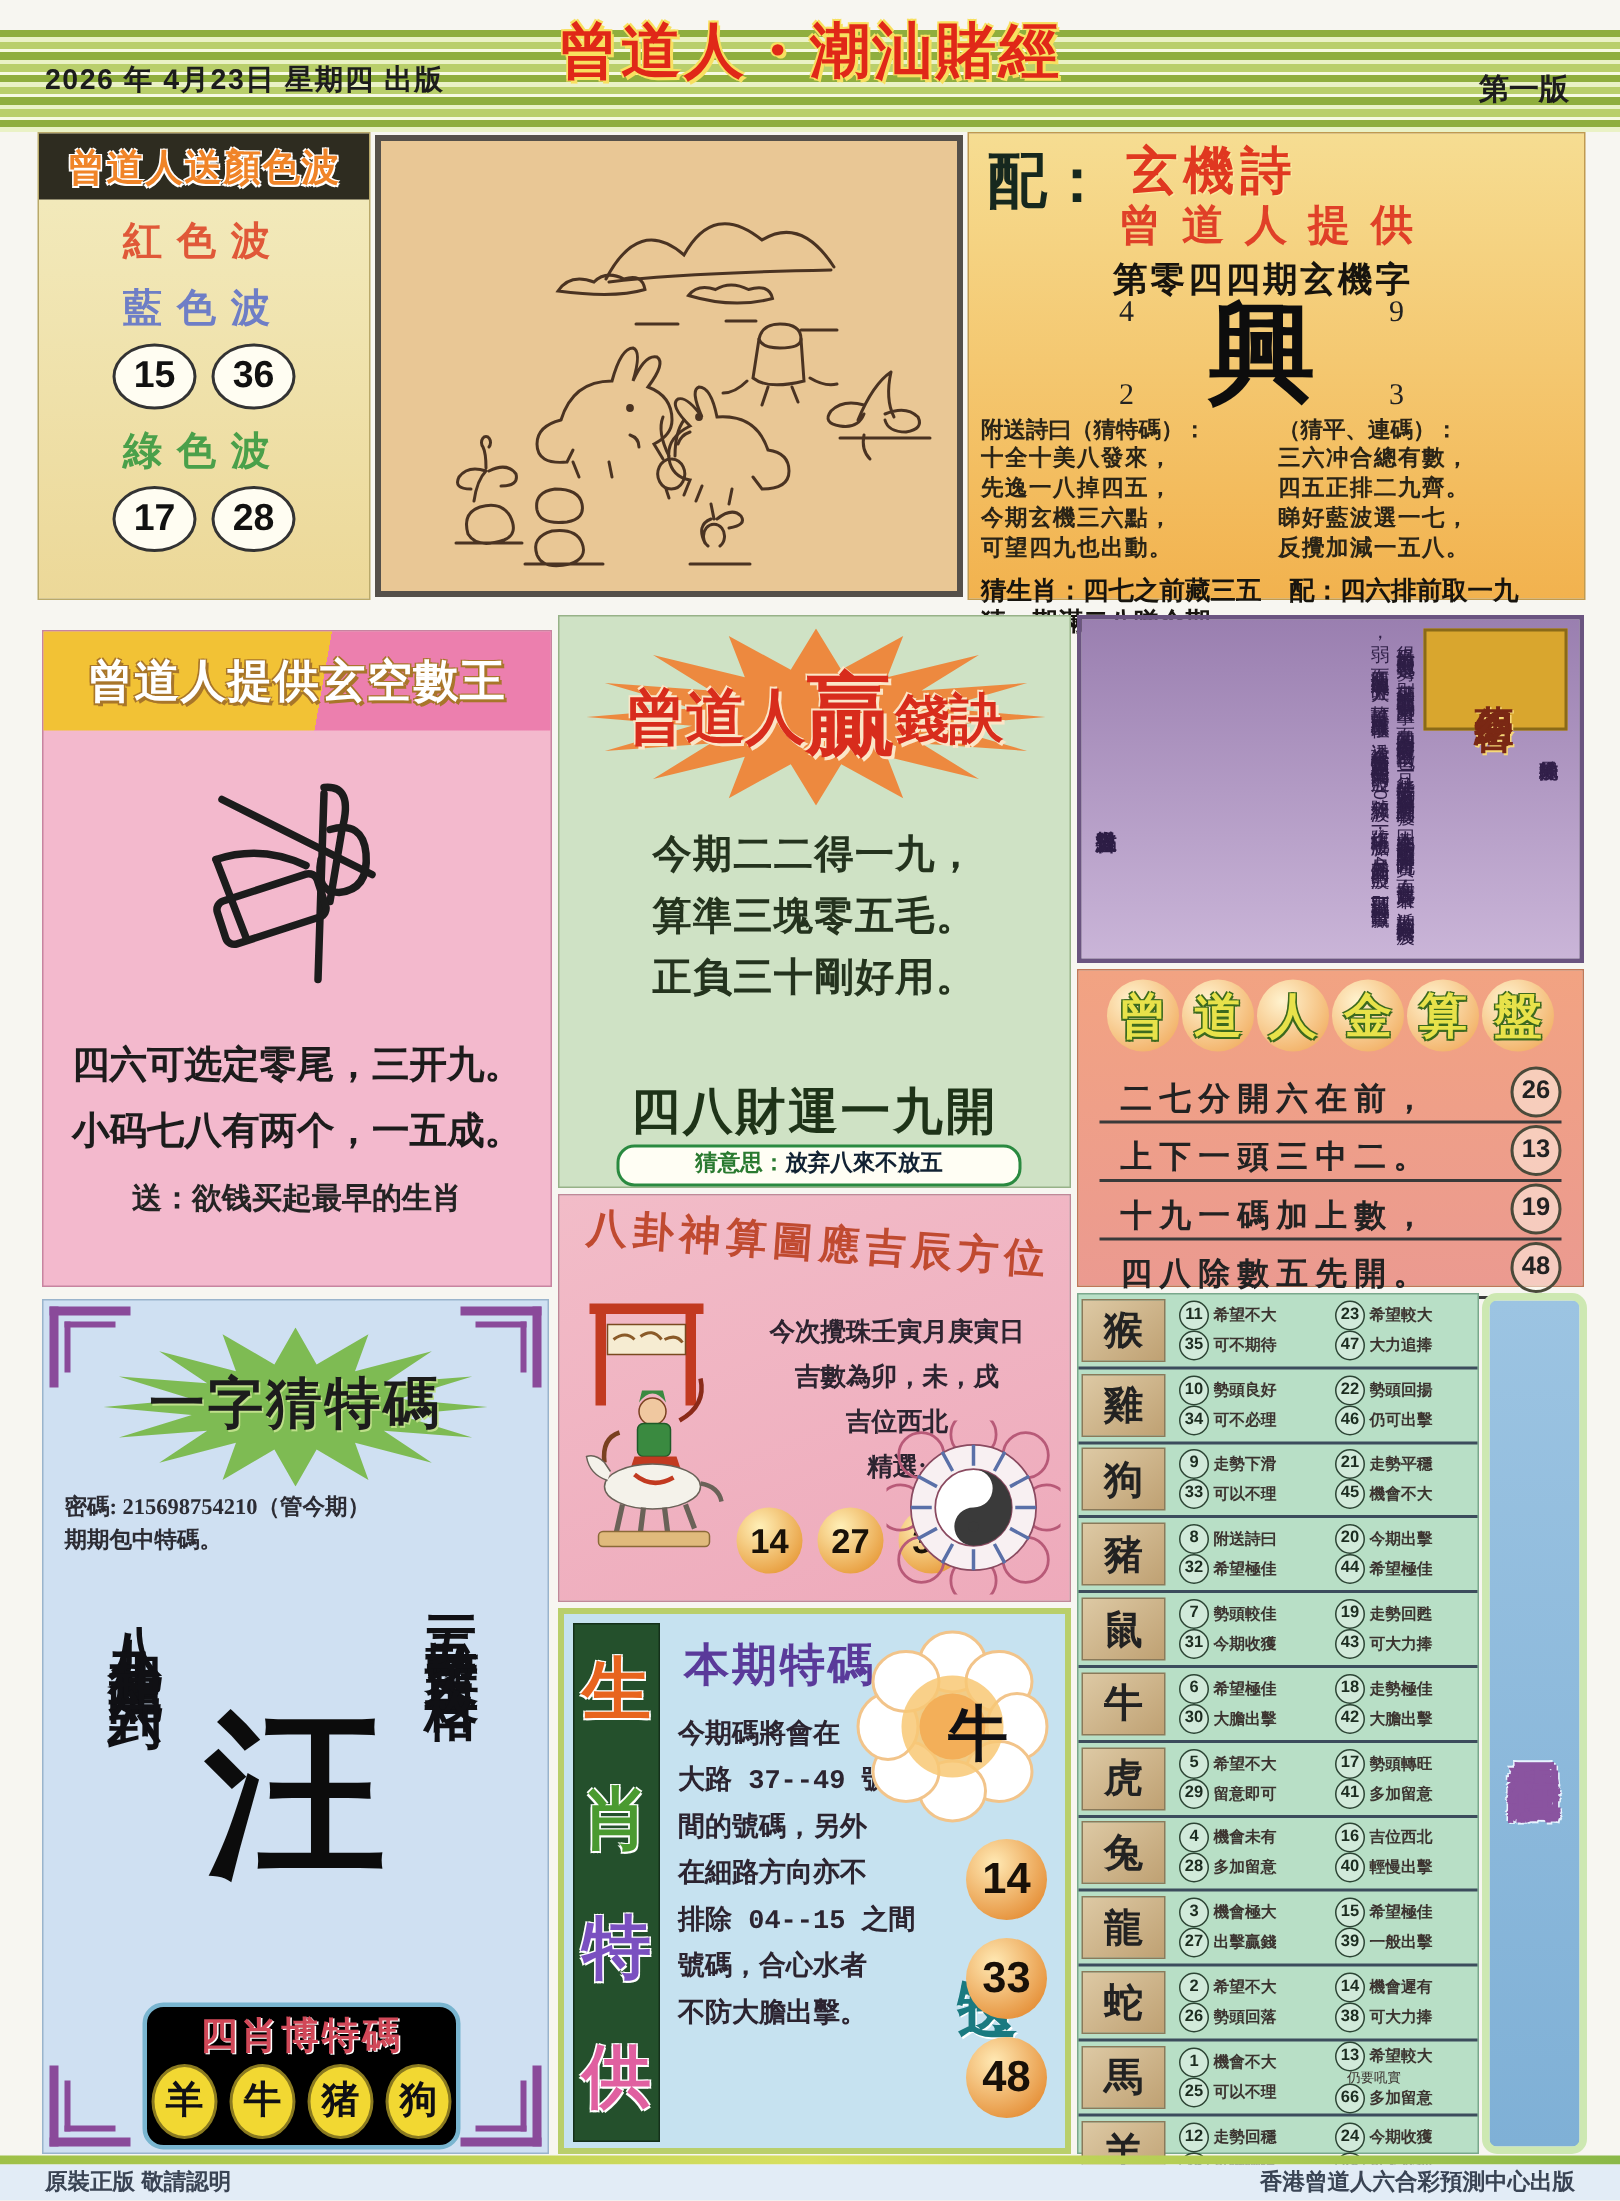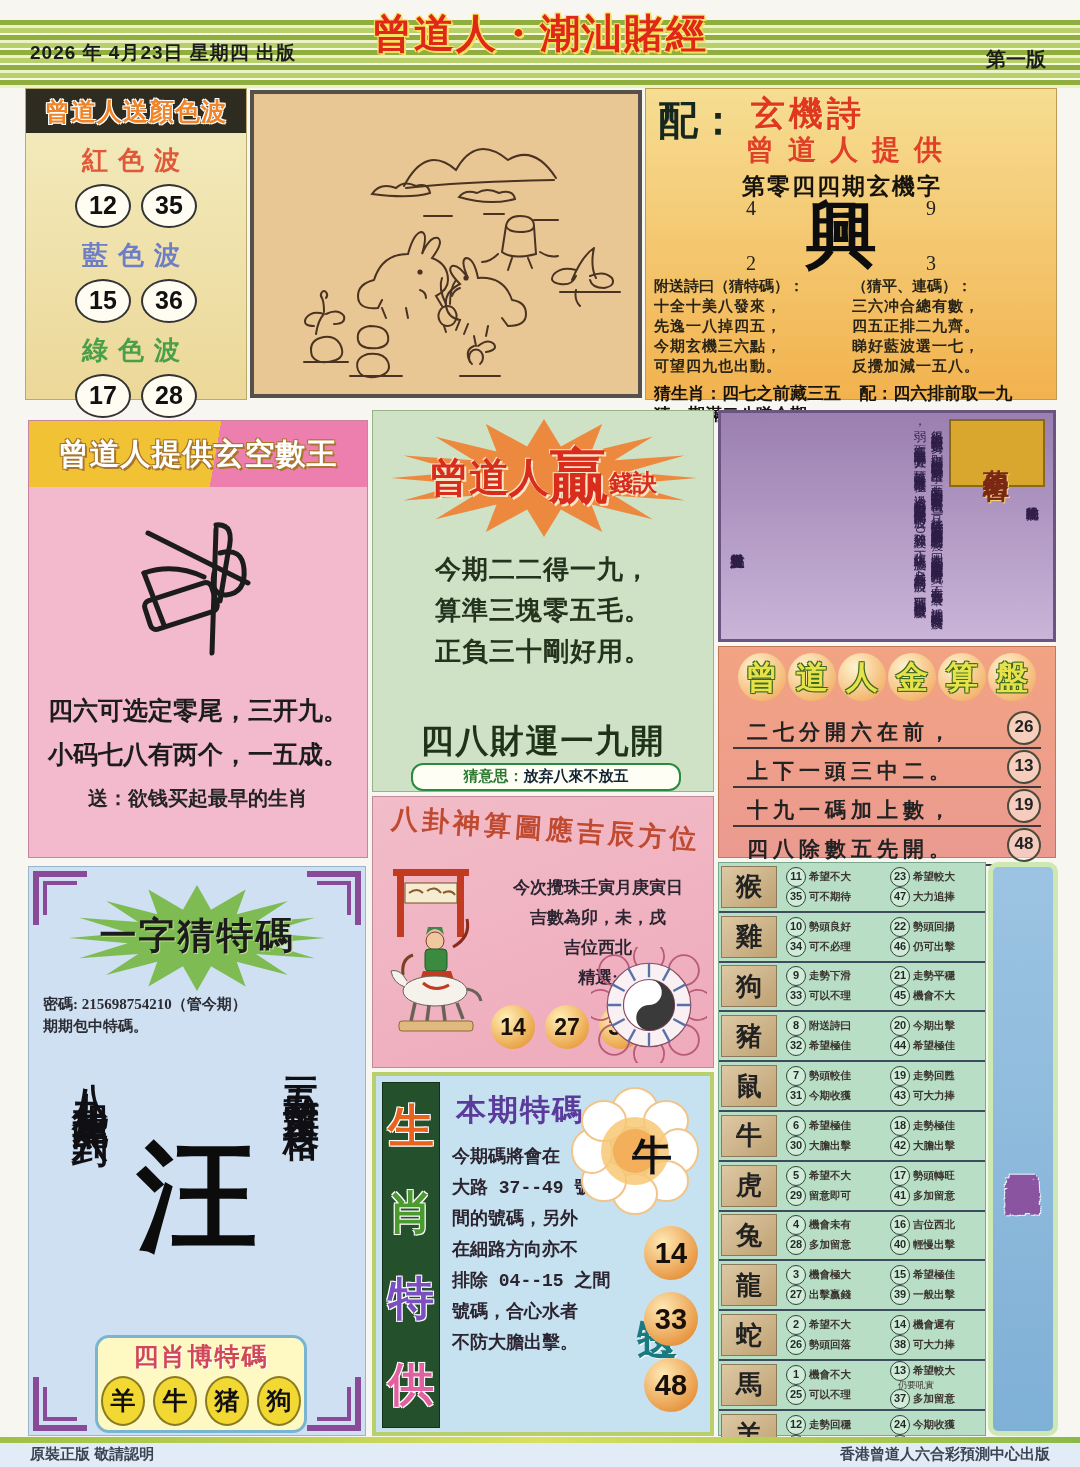--- a/index.html
+++ b/index.html
@@ -55,21 +55,21 @@
   #xuan-scribble{display:block;margin:26px auto 0;}
   #xuan-lines{margin-top:26px;text-align:center;}
   #xuan-lines .line{font-size:25px;font-weight:bold;color:#1c1c1c;line-height:44px;font-family:"Liberation Serif",serif;}
   #xuan-song{margin-top:8px;text-align:center;font-size:20px;font-weight:bold;color:#242424;
         font-family:"Liberation Serif",serif;}
   
   #win{left:372px;top:410px;width:342px;height:382px;background:#cfe2c5;border:1px solid #97b288;}
   #win-star{position:absolute;left:18px;top:8px;width:306px;height:118px;}
   #win-title{position:absolute;left:0;top:26px;width:100%;text-align:center;font-weight:bold;color:#d82c1c;
         text-shadow:2px 2px 0 #fbe6c8,-1px -1px 0 #fbe6c8;white-space:nowrap;}
-  #win-title .t-a{font-size:40px;} #win-title .t-b{font-size:60px;vertical-align:-6px;} #win-title .t-c{font-size:24px;}
+  #win-title .t-a{font-size:40px;} #win-title .t-b{font-size:60px;vertical-align:-6px;} #win-title .t-c{font-size:36px;}
   #win-lines{position:absolute;left:0;top:138px;width:100%;text-align:center;font-family:"Liberation Serif",serif;}
   #win-lines .line{font-size:26px;font-weight:bold;color:#24331e;line-height:41px;letter-spacing:1px;}
   #win-big{position:absolute;left:0;top:308px;width:100%;text-align:center;font-size:33px;font-weight:bold;
         color:#1e3318;font-family:"Liberation Serif",serif;letter-spacing:2px;}
   #win-tip{position:absolute;left:38px;top:352px;width:266px;height:24px;background:#fffef4;border:2px solid #2a8a40;
         border-radius:12px;text-align:center;font-size:15px;font-weight:bold;line-height:21px;}
   #win-tip .lab{color:#2a7a30;} #win-tip .val{color:#123;}
   
   #dream{left:718px;top:410px;width:338px;height:232px;background:linear-gradient(180deg,#9a7fb0,#cab5d8);
         border:3px solid #6a5480;}
@@ -100,21 +100,21 @@
   #one-star{position:absolute;left:40px;top:18px;width:256px;height:106px;}
   #one-title{position:absolute;left:0;top:44px;width:100%;text-align:center;font-size:37px;font-weight:bold;
         color:#1c1c1c;letter-spacing:2px;text-shadow:1px 1px 0 #bfe08a;}
   #one-code{position:absolute;left:14px;top:128px;font-size:15px;font-weight:bold;color:#2c2c34;font-family:"Liberation Serif",serif;}
   #one-code2{position:absolute;left:14px;top:150px;font-size:15px;font-weight:bold;color:#2c2c34;font-family:"Liberation Serif",serif;}
   .vert{writing-mode:vertical-rl;font-weight:bold;color:#101014;font-family:"Liberation Serif",serif;}
   #one-left{position:absolute;left:36px;top:188px;font-size:36px;height:330px;letter-spacing:8px;}
   #one-right{position:absolute;right:40px;top:182px;font-size:36px;height:330px;letter-spacing:8px;}
   #one-big{position:absolute;left:50%;top:250px;transform:translateX(-50%);font-size:120px;font-weight:bold;
         color:#0c0c0c;font-family:"Liberation Serif",serif;}
-  #four{position:absolute;left:66px;top:468px;width:206px;height:92px;background:#fef9c3;border:3px solid #79b5d0;border-radius:14px;}
+  #four{position:absolute;left:66px;top:468px;width:206px;height:92px;background:#000000;border:3px solid #79b5d0;border-radius:14px;}
   #four-title{text-align:center;font-size:25px;font-weight:bold;color:#d04858;letter-spacing:2px;margin-top:2px;
         text-shadow:1px 1px 0 #fff;}
   #four-anims{display:flex;justify-content:center;gap:8px;margin-top:3px;}
   .fan{width:40px;height:46px;border-radius:50%;background:#f2d832;border:2px solid #8a7a20;text-align:center;
         font-size:25px;font-weight:bold;line-height:44px;color:#101014;}
   
   #bag{left:372px;top:796px;width:342px;height:272px;background:linear-gradient(160deg,#f2bcc8,#eeaabb);
         border:1px solid #c08898;}
   #bag-title{position:absolute;left:8px;top:14px;width:330px;text-align:center;transform:rotate(4deg);
         font-size:27px;font-weight:bold;color:#c04a30;letter-spacing:4px;white-space:nowrap;}
@@ -179,21 +179,20 @@
   </div>
   <div class="panel" id="hdr-title-wrap" style="left:0;top:20px;width:1080px;height:68px;pointer-events:none;">
     <span id="hdr-title">曾道人・潮汕賭經</span>
   </div>
 
   <div class="panel" id="wave">
     <div id="wave-title">曾道人送顏色波</div>
     <div id="wave-groups">
         <div class="wgroup">
           <div class="wlabel" style="color: rgb(224, 88, 56);">紅色波</div>
-          <div class="wnums"><span class="wnum">12</span><span class="wnum">35</span></div>
         </div>
         <div class="wgroup">
           <div class="wlabel" style="color: rgb(110, 126, 198);">藍色波</div>
           <div class="wnums"><span class="wnum">15</span><span class="wnum">36</span></div>
         </div>
         <div class="wgroup">
           <div class="wlabel" style="color: rgb(74, 160, 74);">綠色波</div>
           <div class="wnums"><span class="wnum">17</span><span class="wnum">28</span></div>
         </div>
       </div>
@@ -712,21 +711,21 @@
             <span class="ztxt">可以不理</span>
           </div>
         </div>
         <div class="zcell">
           <div class="zline">
             <span class="znum">13</span>
             <span class="ztxt">希望較大</span>
           </div>
           <span class="zextra">仍要吼實</span>
           <div class="zline">
-            <span class="znum">37</span>
+            <span class="znum">66</span>
             <span class="ztxt">多加留意</span>
           </div>
         </div>
       </div>
       <div class="zrow">
         <div class="zanimal">羊</div>
         <div class="zcell">
           <div class="zline">
             <span class="znum">12</span>
             <span class="ztxt">走勢回穩</span>

